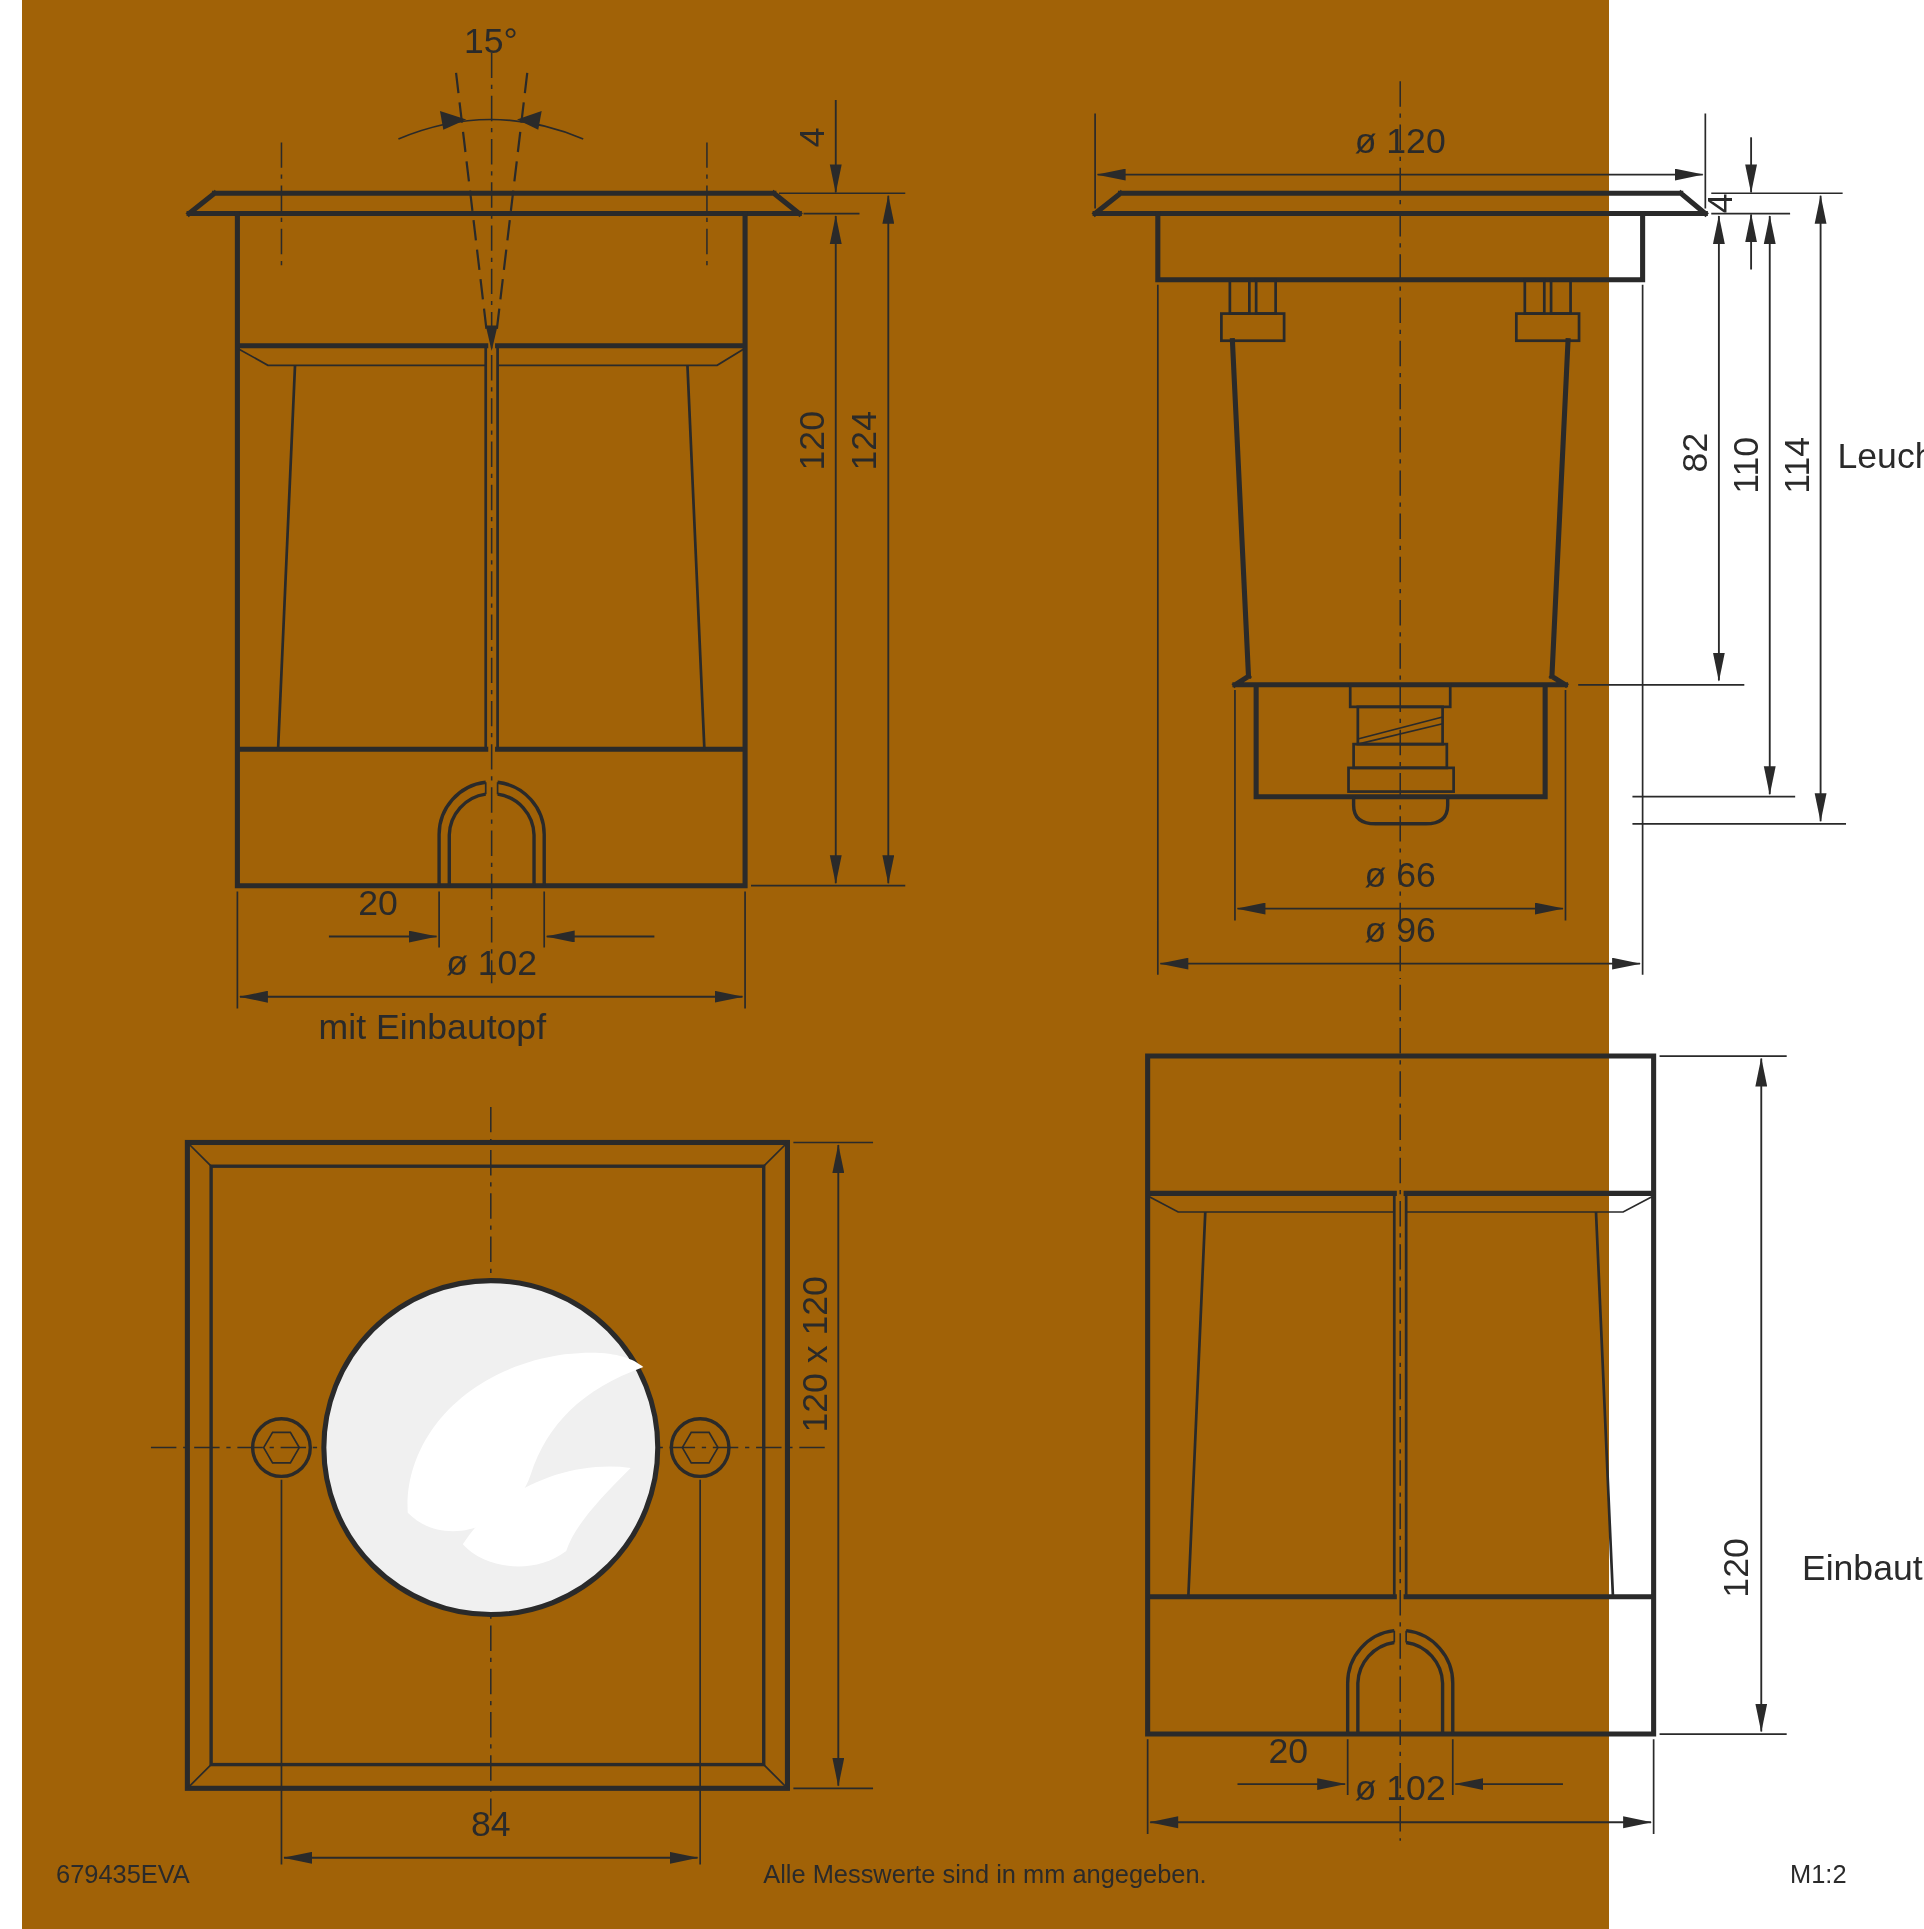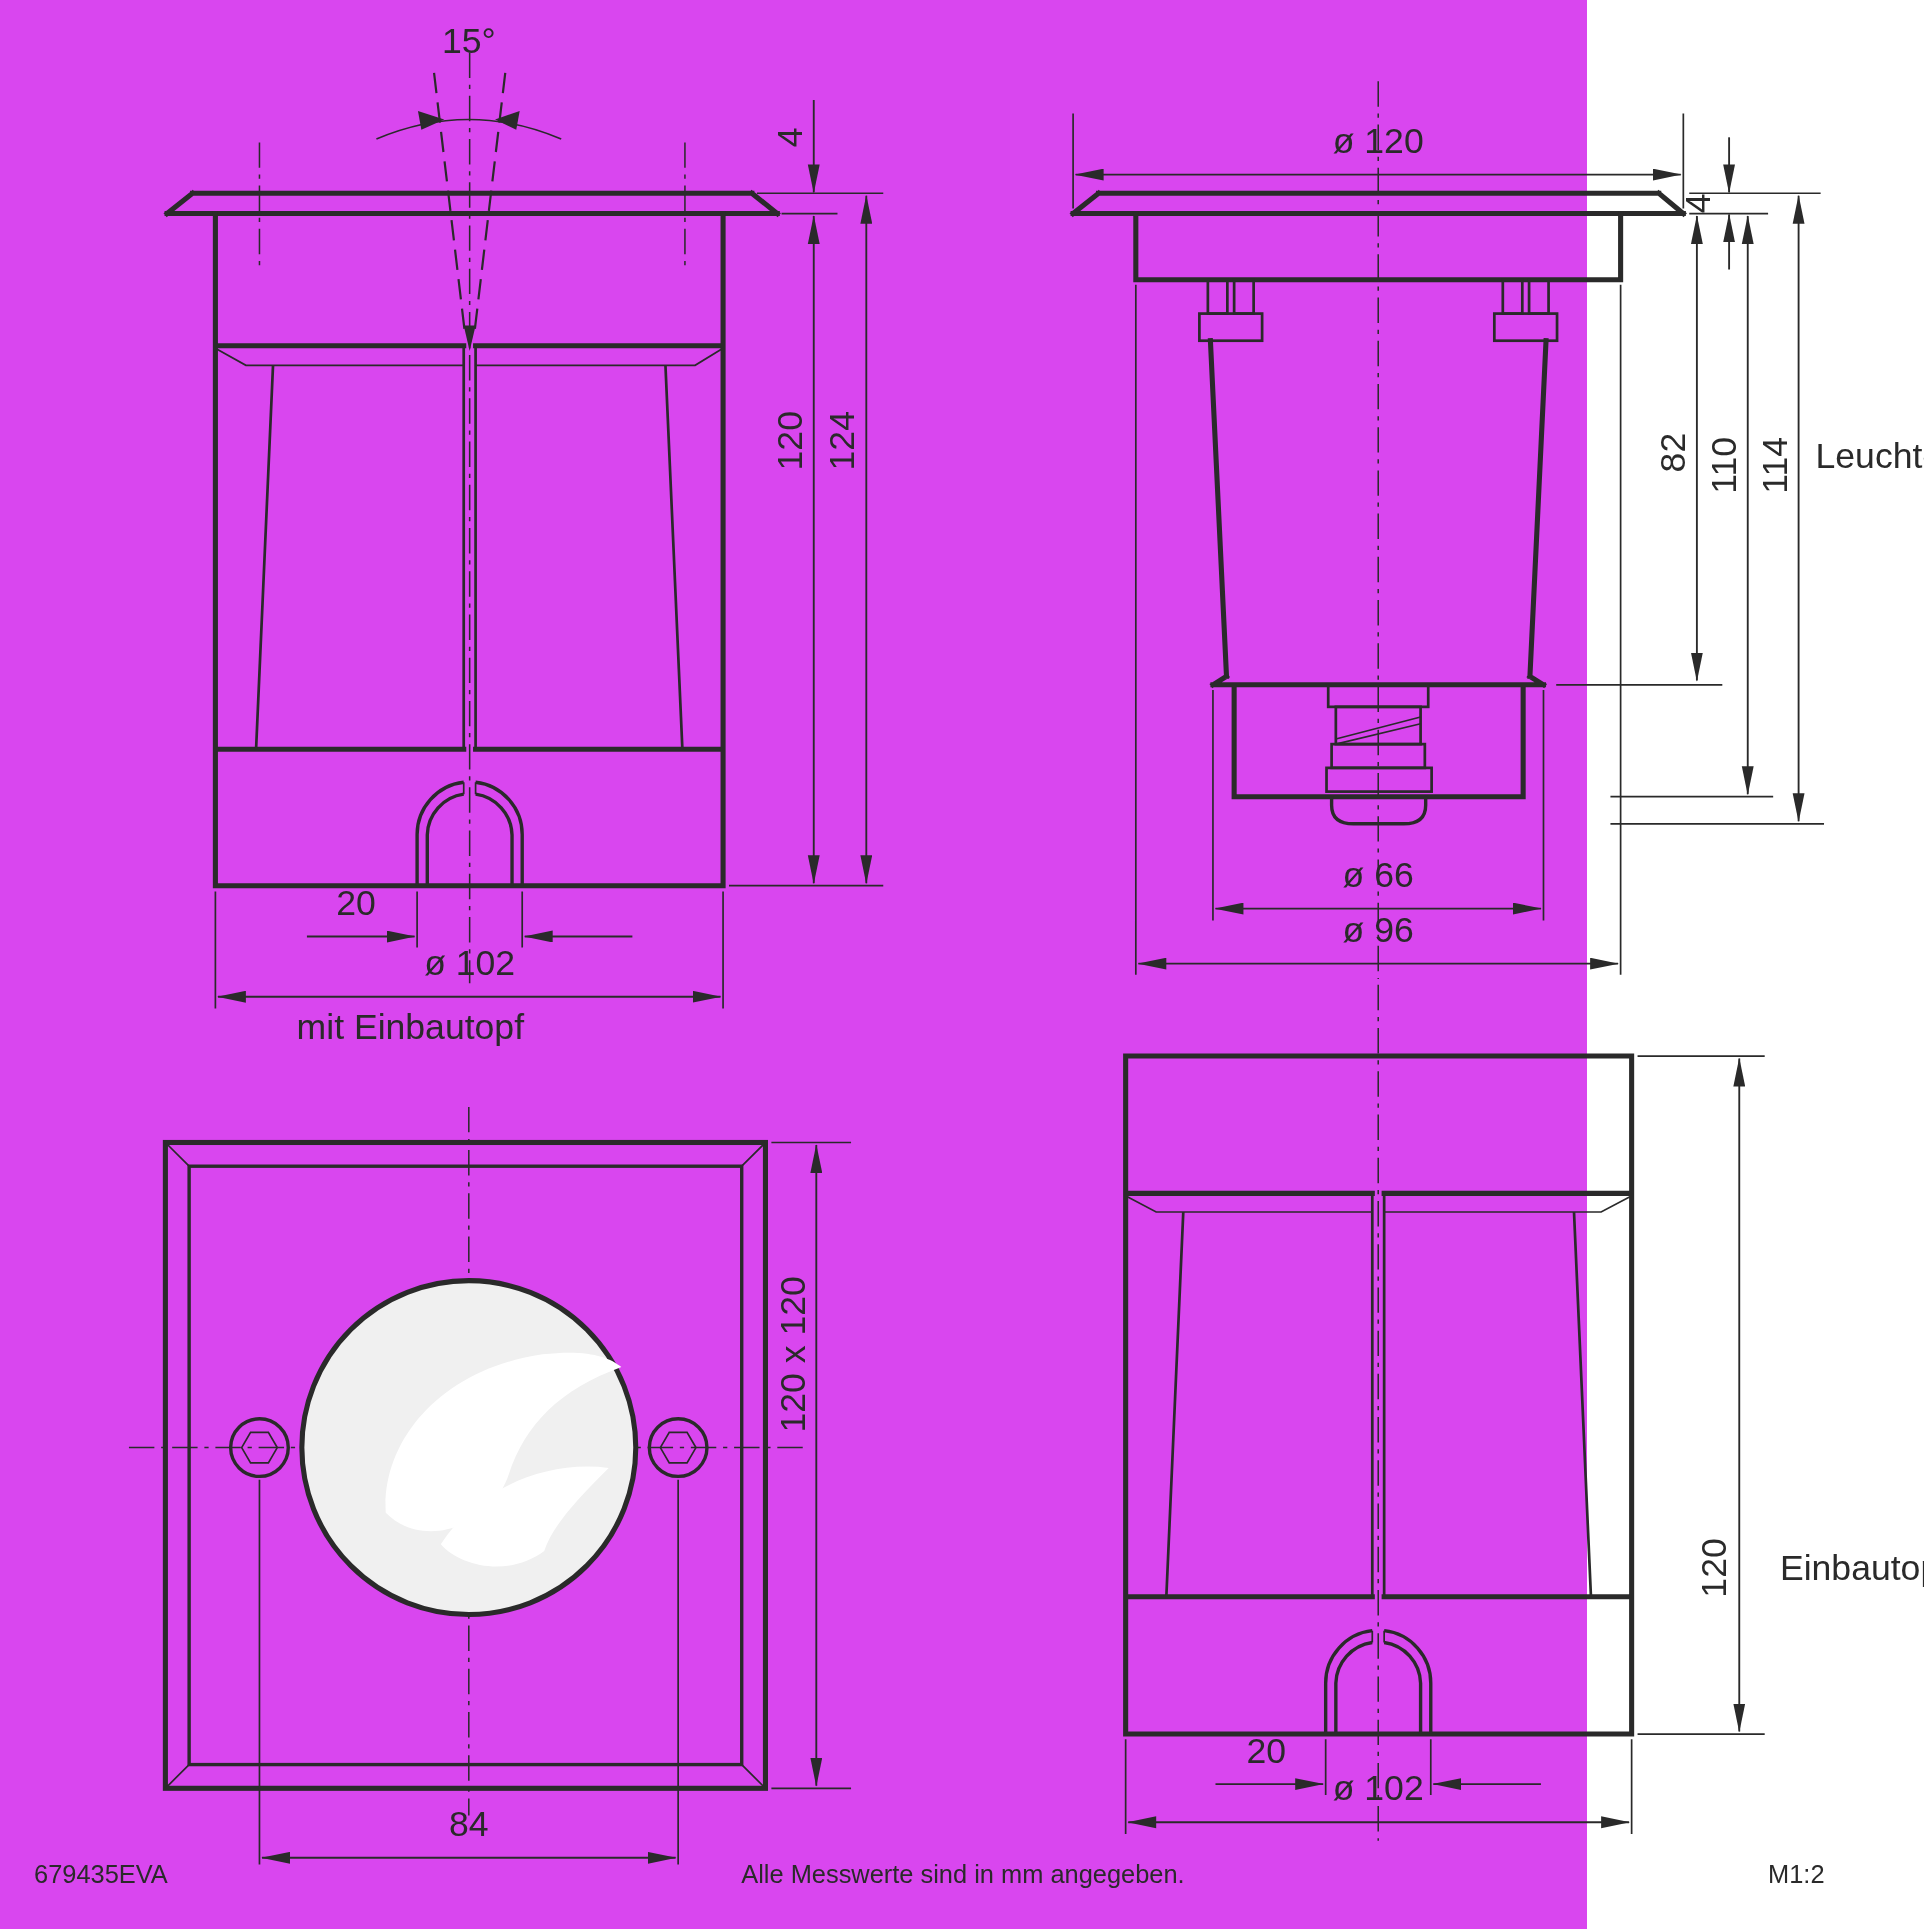--- a/index.html
+++ b/index.html
@@ -1,17 +1,17 @@
 <!DOCTYPE html>
 <html style="font-size:13.6px"><head>
 <meta charset="utf-8">
 <style>
   html,body{margin:0;padding:0;background:#ffffff;}
-  .stage{width:1587px;height:1929px;position:relative;background:#d946ef;
-         font-family:"Liberation Sans", sans-serif;}
+  .stage{width:1587px;height:1929px;position:relative;background:#a16207;
+         font-family:"Liberation Sans", sans-serif;margin-left:22px;}
   svg{display:block;}
   .tk{stroke:#2a2a2a;stroke-width:6;fill:none;stroke-linecap:square;}
   .md{stroke:#2a2a2a;stroke-width:4;fill:none;stroke-linecap:butt;}
   .m3{stroke:#2a2a2a;stroke-width:3.2;fill:none;}
   .tn{stroke:#2a2a2a;stroke-width:2;fill:none;}
   .dm{stroke:#2a2a2a;stroke-width:2.2;fill:none;}
   .cl{stroke:#2a2a2a;stroke-width:1.8;fill:none;stroke-dasharray:30 8 5 8;}
   .dsh{stroke:#2a2a2a;stroke-width:2.6;fill:none;stroke-dasharray:24 11;}
   .arr{fill:#2a2a2a;stroke:none;}
   text{fill:#2a2a2a;font-family:"Liberation Sans", sans-serif;}

